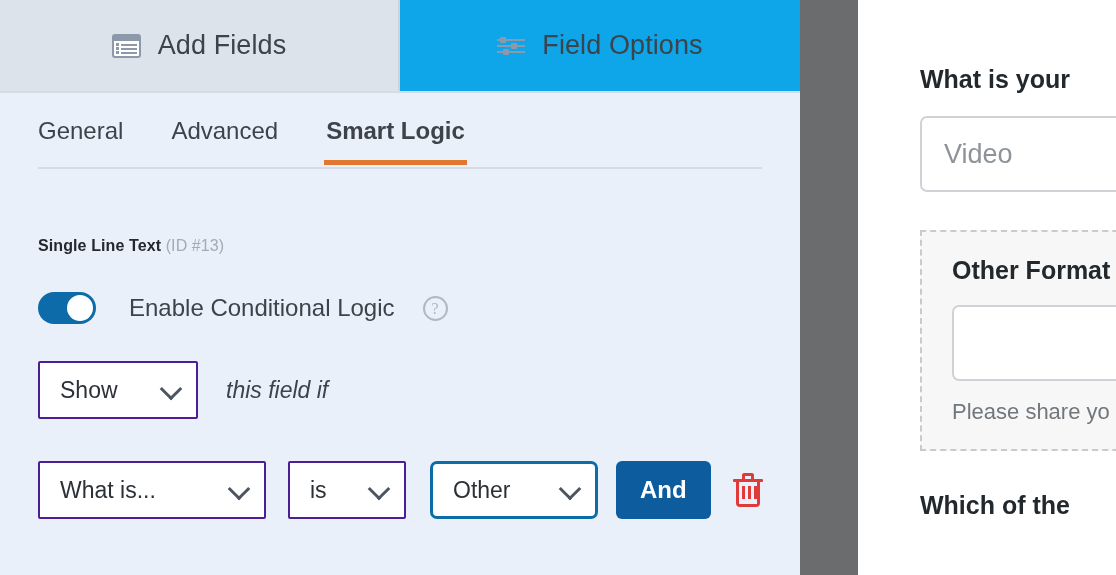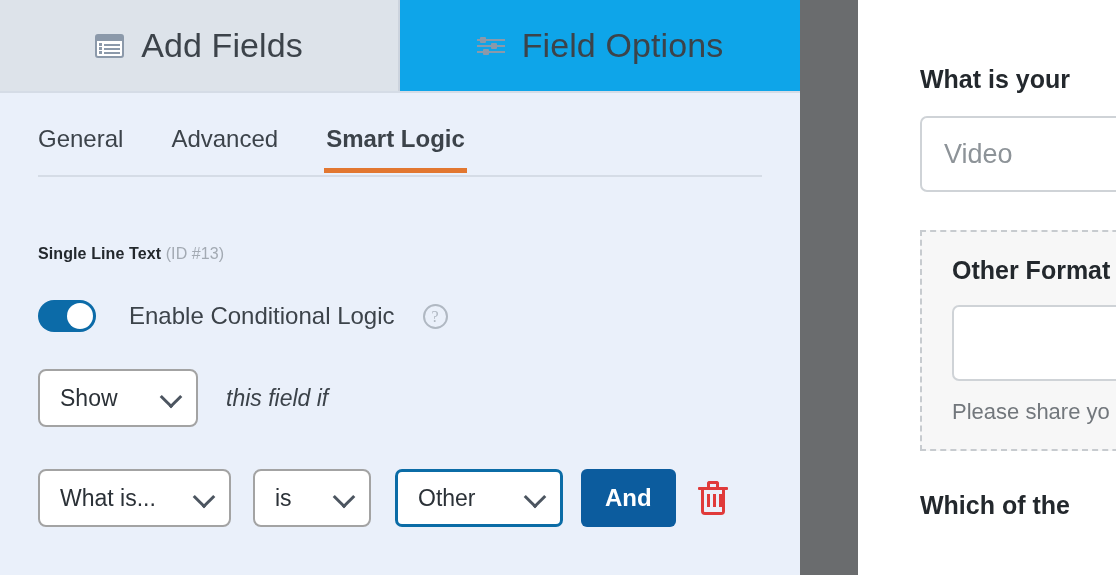--- a/index.html
+++ b/index.html
@@ -40,21 +40,21 @@
     border-bottom: 2px solid #d5dce6;
   }
   .primary-tab {
     flex: 0 0 400px;
     height: 91px;
     box-sizing: border-box;
     display: flex;
     align-items: center;
     justify-content: center;
     gap: 17px;
-    font-size: 34px;
+    font-size: 27px;
     color: #3c434a;
     cursor: pointer;
     user-select: none;
   }
   .primary-tab.inactive {
     background: #dde3ea;
     border-right: 2px solid #ccd3dd;
   }
   .primary-tab.active {
     background: #0ea5e9;
@@ -130,21 +130,21 @@
     border-radius: 1px;
   }
   .icon-sliders b:nth-child(4) { top: 3px; left: 3px; }
   .icon-sliders b:nth-child(5) { top: 9px; left: 14px; }
   .icon-sliders b:nth-child(6) { top: 15px; left: 6px; }
 
   
   .subtabs-wrap {
     position: relative;
     margin: 0 38px;
-    padding-top: 14px;
+    padding-top: 6px;
   }
   .subtabs {
     display: flex;
     align-items: flex-end;
     gap: 48px;
     height: 62px;
   }
   .subtab {
     font-size: 24px;
     color: #3c434a;
@@ -230,22 +230,22 @@
     flex: none;
     font-family: "Liberation Serif", serif;
   }
 
   
   .select {
     position: relative;
     height: 58px;
     box-sizing: border-box;
     background: #ffffff;
-    border: 2px solid #a3a3a3;
-    border-radius: 8px;
+    border: 2px solid #4c1d95;
+    border-radius: 2px;
     display: flex;
     align-items: center;
     padding: 0 44px 0 20px;
     font-size: 23px;
     color: #2b3137;
     cursor: pointer;
     user-select: none;
     white-space: nowrap;
     overflow: hidden;
   }
@@ -278,21 +278,21 @@
     font-size: 23px;
     font-style: italic;
     color: #3c434a;
   }
 
   .cond-row {
     display: flex;
     align-items: center;
     margin: 42px 0 0 38px;
   }
-  .cond-row .sel-field { width: 193px; }
+  .cond-row .sel-field { width: 228px; }
   .cond-row .sel-op { width: 118px; margin-left: 22px; }
   .cond-row .sel-val { width: 168px; margin-left: 24px; }
   .and-button {
     margin-left: 18px;
     height: 58px;
     box-sizing: border-box;
     padding: 0 24px;
     background: #0c5c9e;
     color: #ffffff;
     font-size: 24px;

